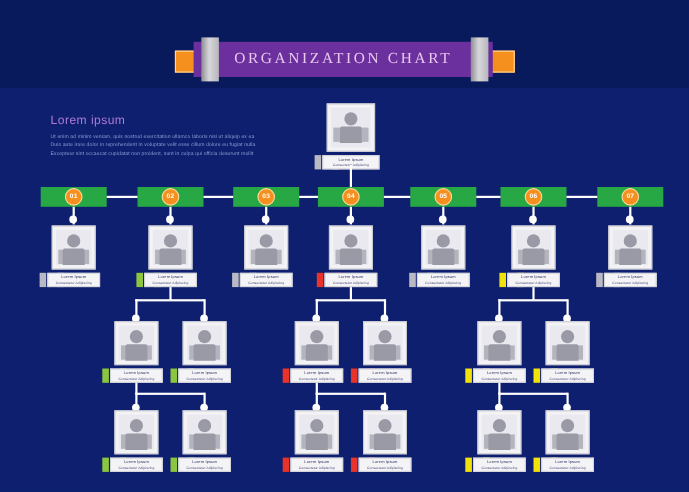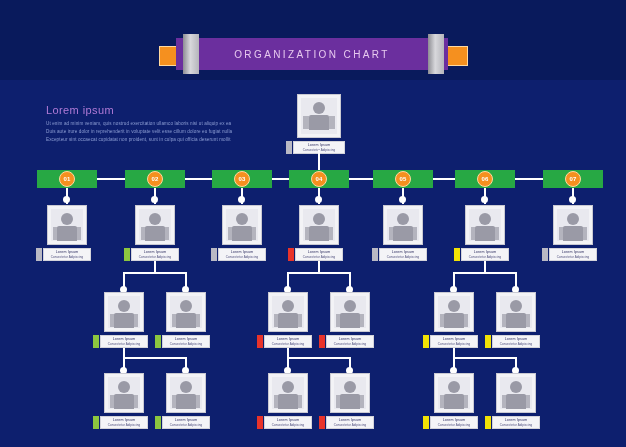--- a/index.html
+++ b/index.html
@@ -11,22 +11,22 @@
   }
   #stage{position:absolute;inset:0;}
 
   .topband{position:absolute;left:0;top:0;width:626px;height:80px;background:#091a5c;}
   .bottomfill{position:absolute;left:0;top:80px;width:626px;height:367px;background:#0d1f6e;}
 
   
   .banner{position:absolute;left:176px;top:38px;width:272px;height:32px;background:#6b2f9e;}
   .banner-inner{position:absolute;left:0;top:0;right:0;bottom:0;display:flex;align-items:center;justify-content:center;}
   .banner-title{
-    color:#e7c9ef;font-size:10px;letter-spacing:2.4px;
-    font-family:Liberation Sans, sans-serif;white-space:nowrap;
+    color:#e7c9ef;font-size:14px;letter-spacing:2.4px;
+    font-family:Liberation Serif, serif;white-space:nowrap;
   }
   .ribbon-grey{position:absolute;top:34px;width:16px;height:40px;
      background:linear-gradient(90deg,#8d8d93 0%,#d8d8dc 45%,#b5b5bb 100%);}
   .rg-left{left:183px;}
   .rg-right{left:428px;}
   .ribbon-or{position:absolute;top:46px;width:26px;height:20px;background:#f5901f;border:1px solid #ffd9a0;box-sizing:border-box;}
   .ro-left{left:159px;}
   .ro-right{left:442px;}
 
   

